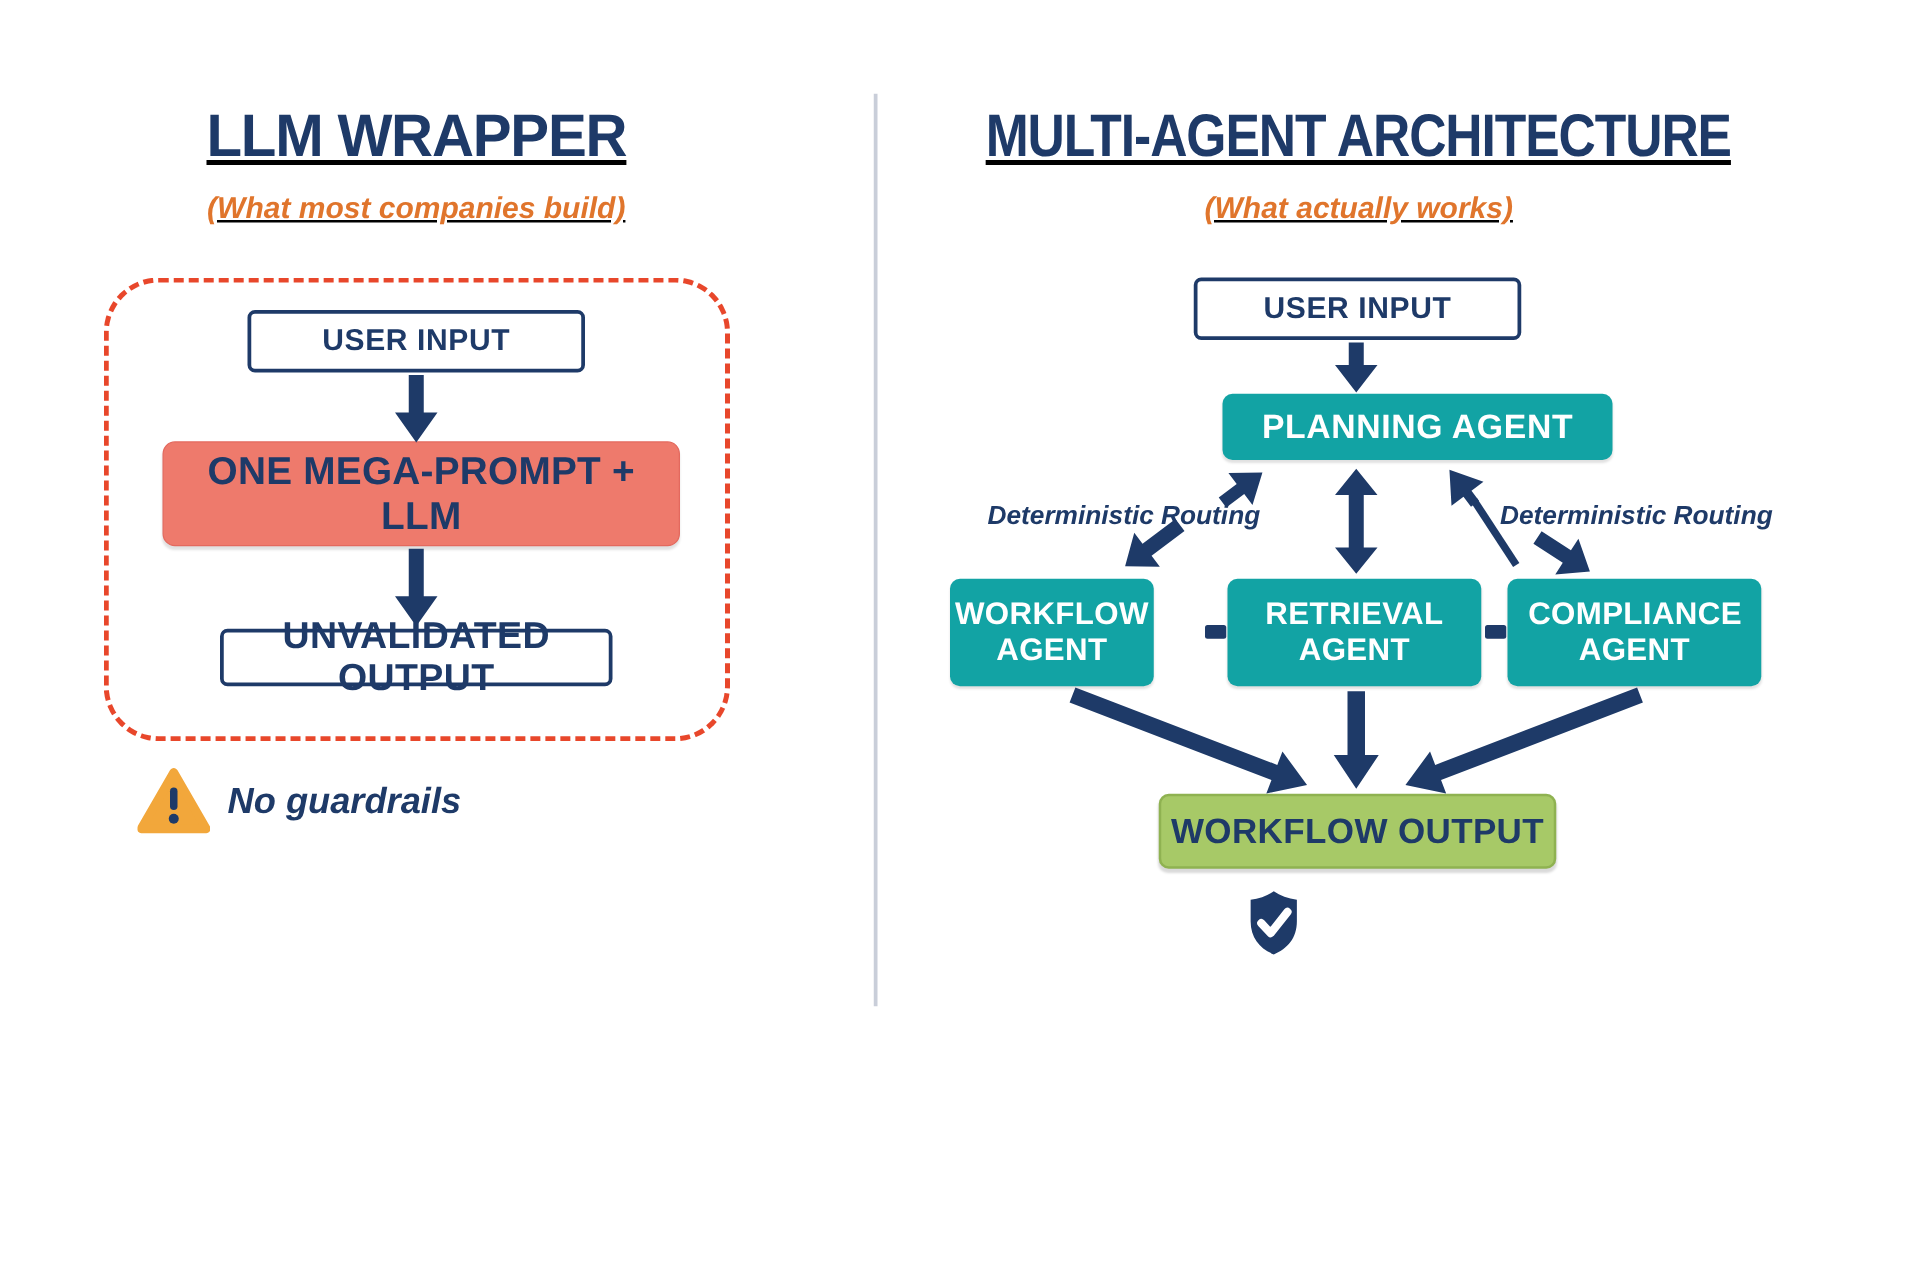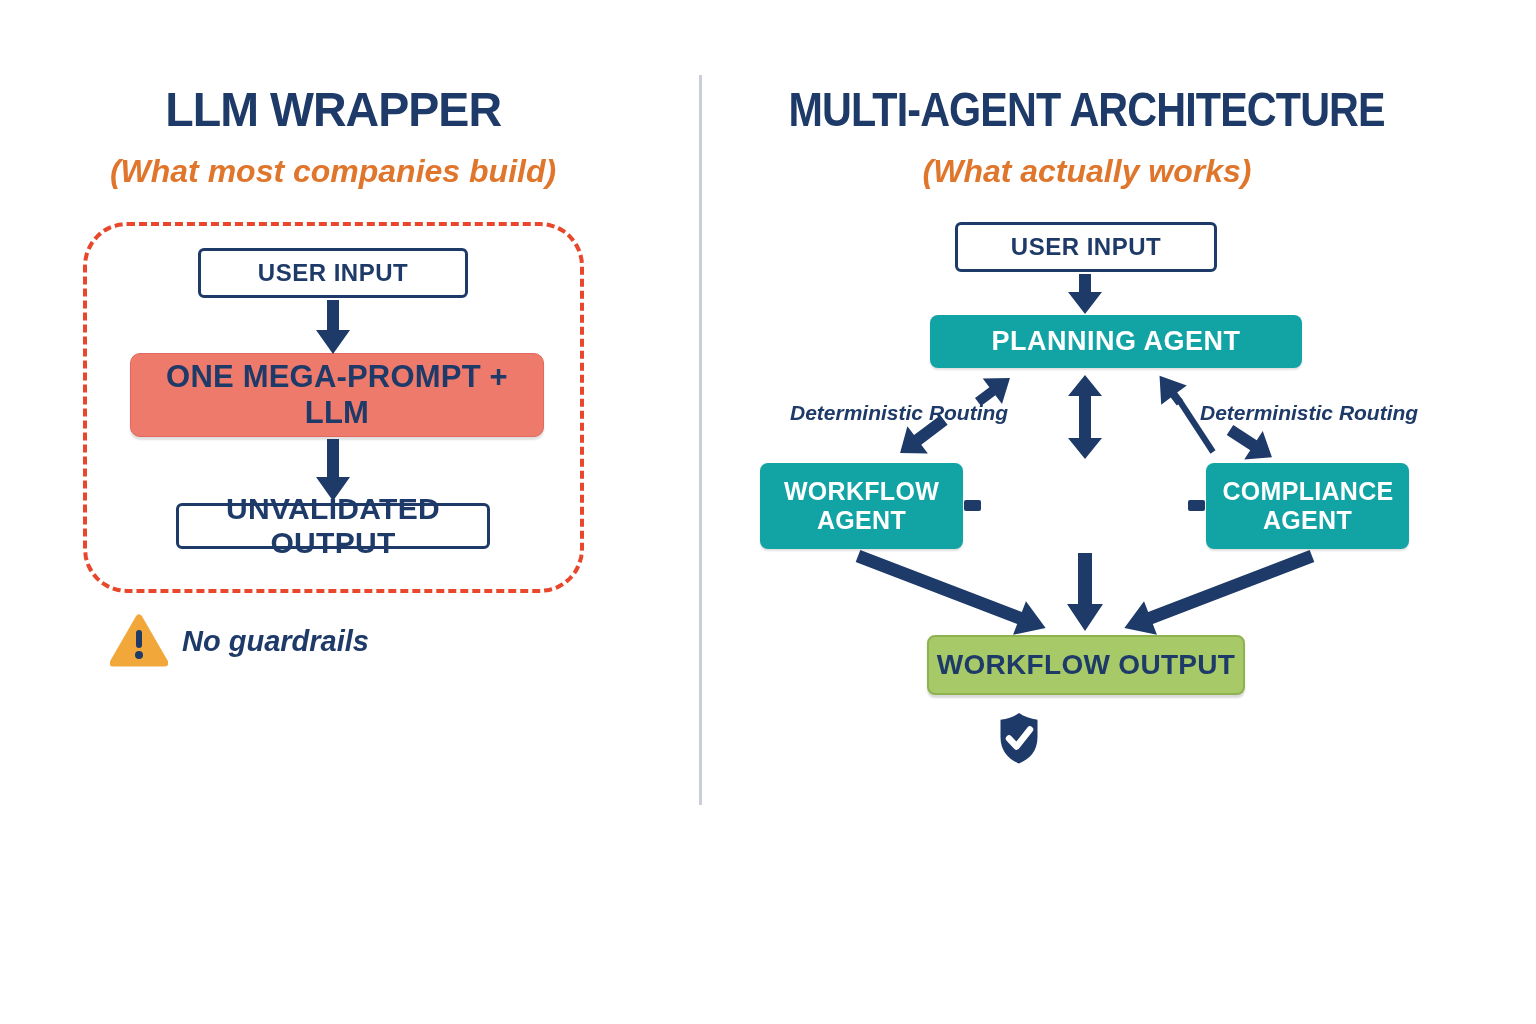--- a/index.html
+++ b/index.html
@@ -4,23 +4,23 @@
 <style>
   :root{
     --navy:#1e3a68; --teal:#12a3a4; --salmon:#ee7a6c; --salmon-border:#e3695e;
     --green:#a7c967; --green-border:#8fb251; --orange:#e0752c; --red-dash:#e8472b;
     --warning-yellow:#f2a73b; --divider:#c9ced9; --white:#ffffff;
   }
   *{margin:0;padding:0;box-sizing:border-box;}
   body{background:#ffffff;font-family:"Liberation Sans",sans-serif;}
   #canvas{position:relative;width:1536px;height:1024px;background:#ffffff;overflow:hidden;margin:0 auto;}
 
-  .abs{position:absolute;}
+  .abs{position:absolute;text-decoration:underline;}
   .title{color:var(--navy);font-weight:800;font-size:48px;letter-spacing:-1px;text-align:center;white-space:nowrap;}
-  .subtitle{color:var(--orange);font-weight:700;font-style:italic;font-size:32px;text-align:center;white-space:nowrap;}
+  .subtitle{color:var(--orange);font-weight:700;font-style:italic;font-size:24px;text-align:center;white-space:nowrap;}
 
   .panel-title-block{display:flex;flex-direction:column;align-items:center;gap:16px;}
   .squeeze-left{transform:scaleX(0.97);transform-origin:center;}
   .squeeze-right{transform:scaleX(0.86);transform-origin:center;}
 
   .divider{position:absolute;left:699px;top:75px;width:3px;height:730px;background:var(--divider);}
 
   .dashed-frame{position:absolute;left:83px;top:222px;width:501px;height:371px;
     border:4px dashed var(--red-dash);border-radius:44px;background:transparent;}
 
@@ -80,29 +80,32 @@
 
   <div class="abs panel-title-block" style="left:740px;top:82px;width:694px;">
     <div class="title squeeze-right">MULTI-AGENT ARCHITECTURE</div>
     <div class="subtitle">(What actually works)</div>
   </div>
 
   <div class="box box-outline" style="left:955px;top:222px;width:262px;height:50px;font-size:24px;letter-spacing:0.5px;">
     <span>USER INPUT</span>
   </div>
 
-  <div class="box box-teal" style="left:930px;top:315px;width:372px;height:53px;font-size:27px;letter-spacing:0.5px;">
+  <div class="box box-teal" style="left:978px;top:315px;width:312px;height:53px;font-size:27px;letter-spacing:0.5px;">
     <span>PLANNING AGENT</span>
   </div>
 
   <div class="routing-label" style="left:790px;top:401px;width:205px;text-align:right;">Deterministic Routing</div>
   <div class="routing-label" style="left:1200px;top:401px;width:205px;text-align:left;">Deterministic Routing</div>
 
-  <div class="box box-teal" style="left:760px;top:463px;width:203px;height:86px;font-size:25px;">
+  <div class="box box-teal" style="left:760px;top:463px;width:163px;height:86px;font-size:25px;">
     <span class="agent-label">WORKFLOW AGENT</span>
+  </div>
+  <div class="box box-teal" style="left:982px;top:463px;width:203px;height:86px;font-size:25px;">
+    <span class="agent-label">RETRIEVAL AGENT</span>
   </div>
   <div class="box box-teal" style="left:1206px;top:463px;width:203px;height:86px;font-size:25px;">
     <span class="agent-label">COMPLIANCE AGENT</span>
   </div>
 
   <div class="box box-green" style="left:927px;top:635px;width:318px;height:60px;font-size:28px;letter-spacing:0.3px;">
     <span>WORKFLOW OUTPUT</span>
   </div>
 
   <div class="footnote" style="left:995px;top:710px;">

